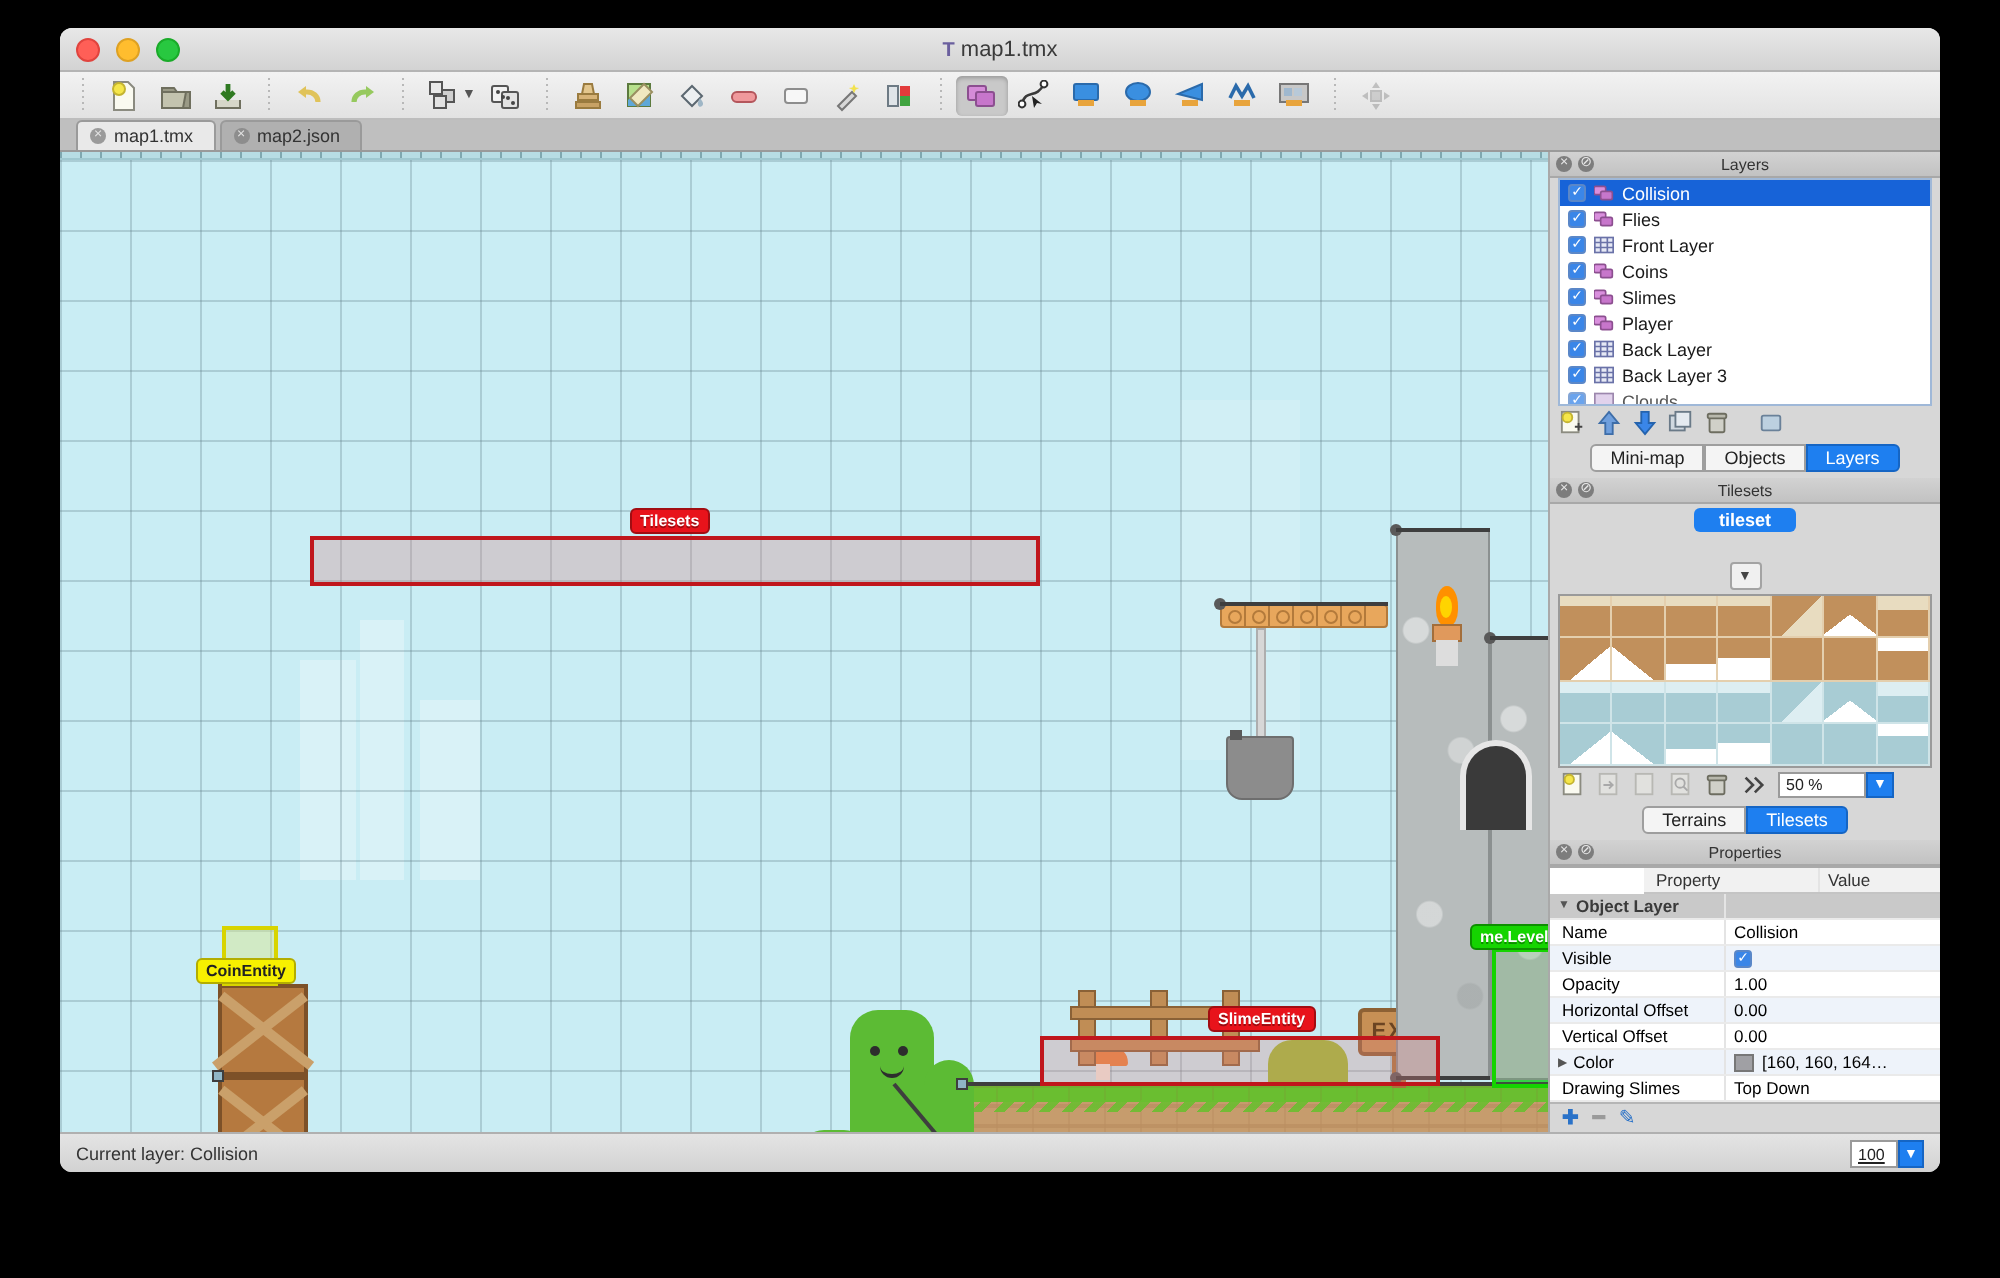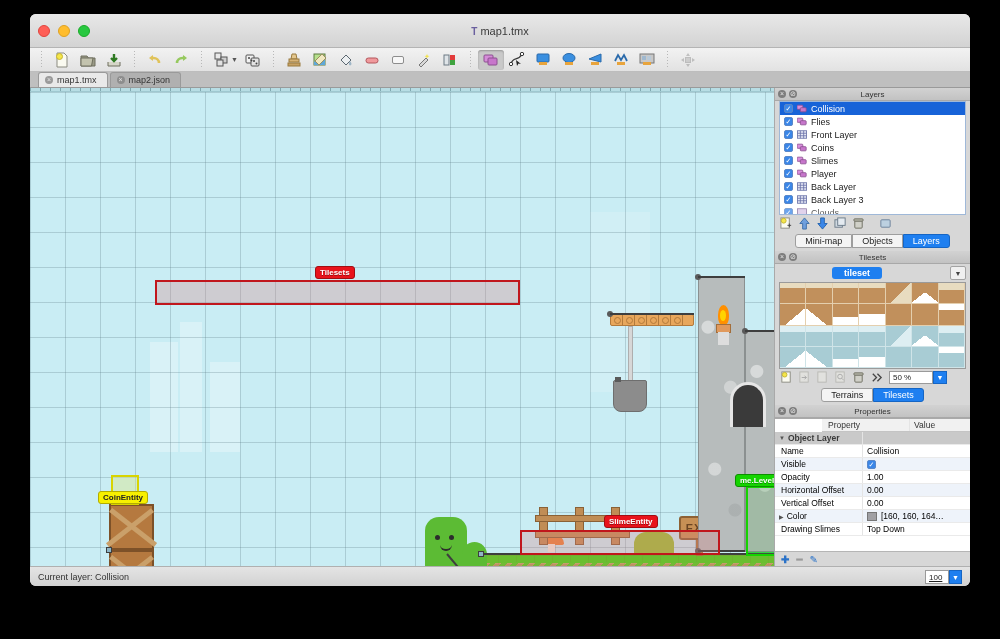--- a/index.html
+++ b/index.html
@@ -8,21 +8,21 @@
 
   .window {
     position:absolute; left:30px; top:14px; width:940px; height:572px;
     background:#ededed; border-radius:6px; overflow:hidden;
     box-shadow:0 2px 10px rgba(0,0,0,.6);
     display:flex; flex-direction:column;
   }
 
   
   .titlebar {
-    height:34px; background:linear-gradient(#e8e8e8,#d3d3d3);
+    height:22px; background:linear-gradient(#e8e8e8,#d3d3d3);
     border-bottom:1px solid #b4b4b4; position:relative;
     display:flex; align-items:center;
   }
   .traffic { display:flex; gap:8px; margin-left:8px; }
   .tl { width:12px; height:12px; border-radius:50%; }
   .tl.r { background:#ff5f57; border:1px solid #e0443e; }
   .tl.y { background:#ffbd2e; border:1px solid #dea123; }
   .tl.g { background:#28c840; border:1px solid #1aab29; }
   .title-text {
     position:absolute; left:0; right:0; text-align:center;
@@ -187,21 +187,21 @@
 
   .panel-tb { height:17px; display:flex; align-items:center; padding:0 4px; gap:3px; }
   .pbtn { width:15px; height:14px; display:flex; align-items:center; justify-content:center; }
 
   .tabrow { display:flex; justify-content:center; gap:0; padding:2px 0 3px; background:#d7d7d7;}
   .stab { font-size:9px; padding:1px 9px; border:1px solid #9e9e9e; background:#f4f4f4; color:#222;}
   .stab:first-child{border-radius:3px 0 0 3px;}
   .stab:last-child{border-radius:0 3px 3px 0;}
   .stab.sel { background:#1e7ff0; color:#fff; border-color:#1565c4;}
 
-  .tsheader { display:flex; align-items:center; gap:15px; padding:2px 4px; }
+  .tsheader { display:flex; align-items:center; gap:15px; padding:2px 4px;flex-direction:column; }
   .tsname { background:#1e7ff0; color:#fff; font-size:9px; padding:1px 12px; border-radius:3px;
             margin:0 auto; font-weight:bold;}
   .dropbtn { width:16px; height:14px; background:#f0f0f0; border:1px solid #a3a3a3;
              border-radius:2px; font-size:7px; text-align:center; line-height:13px; color:#444;}
 
   .tsview { margin:0 4px; background:#fff; border:1px solid #9a9a9a; height:87px;
             display:grid; grid-template-columns:repeat(7,1fr); grid-template-rows:repeat(4,1fr);}
   .tscell { border-right:1px solid #e4cfae; border-bottom:1px solid #e4cfae; position:relative; overflow:hidden;}
 
   .zoomfield { display:flex; align-items:center; margin-left:2px; }

